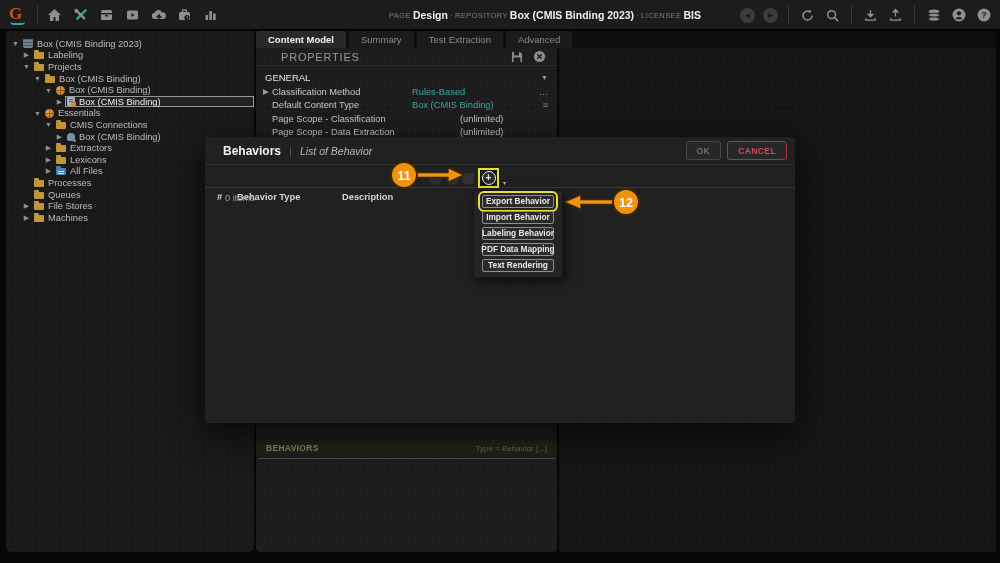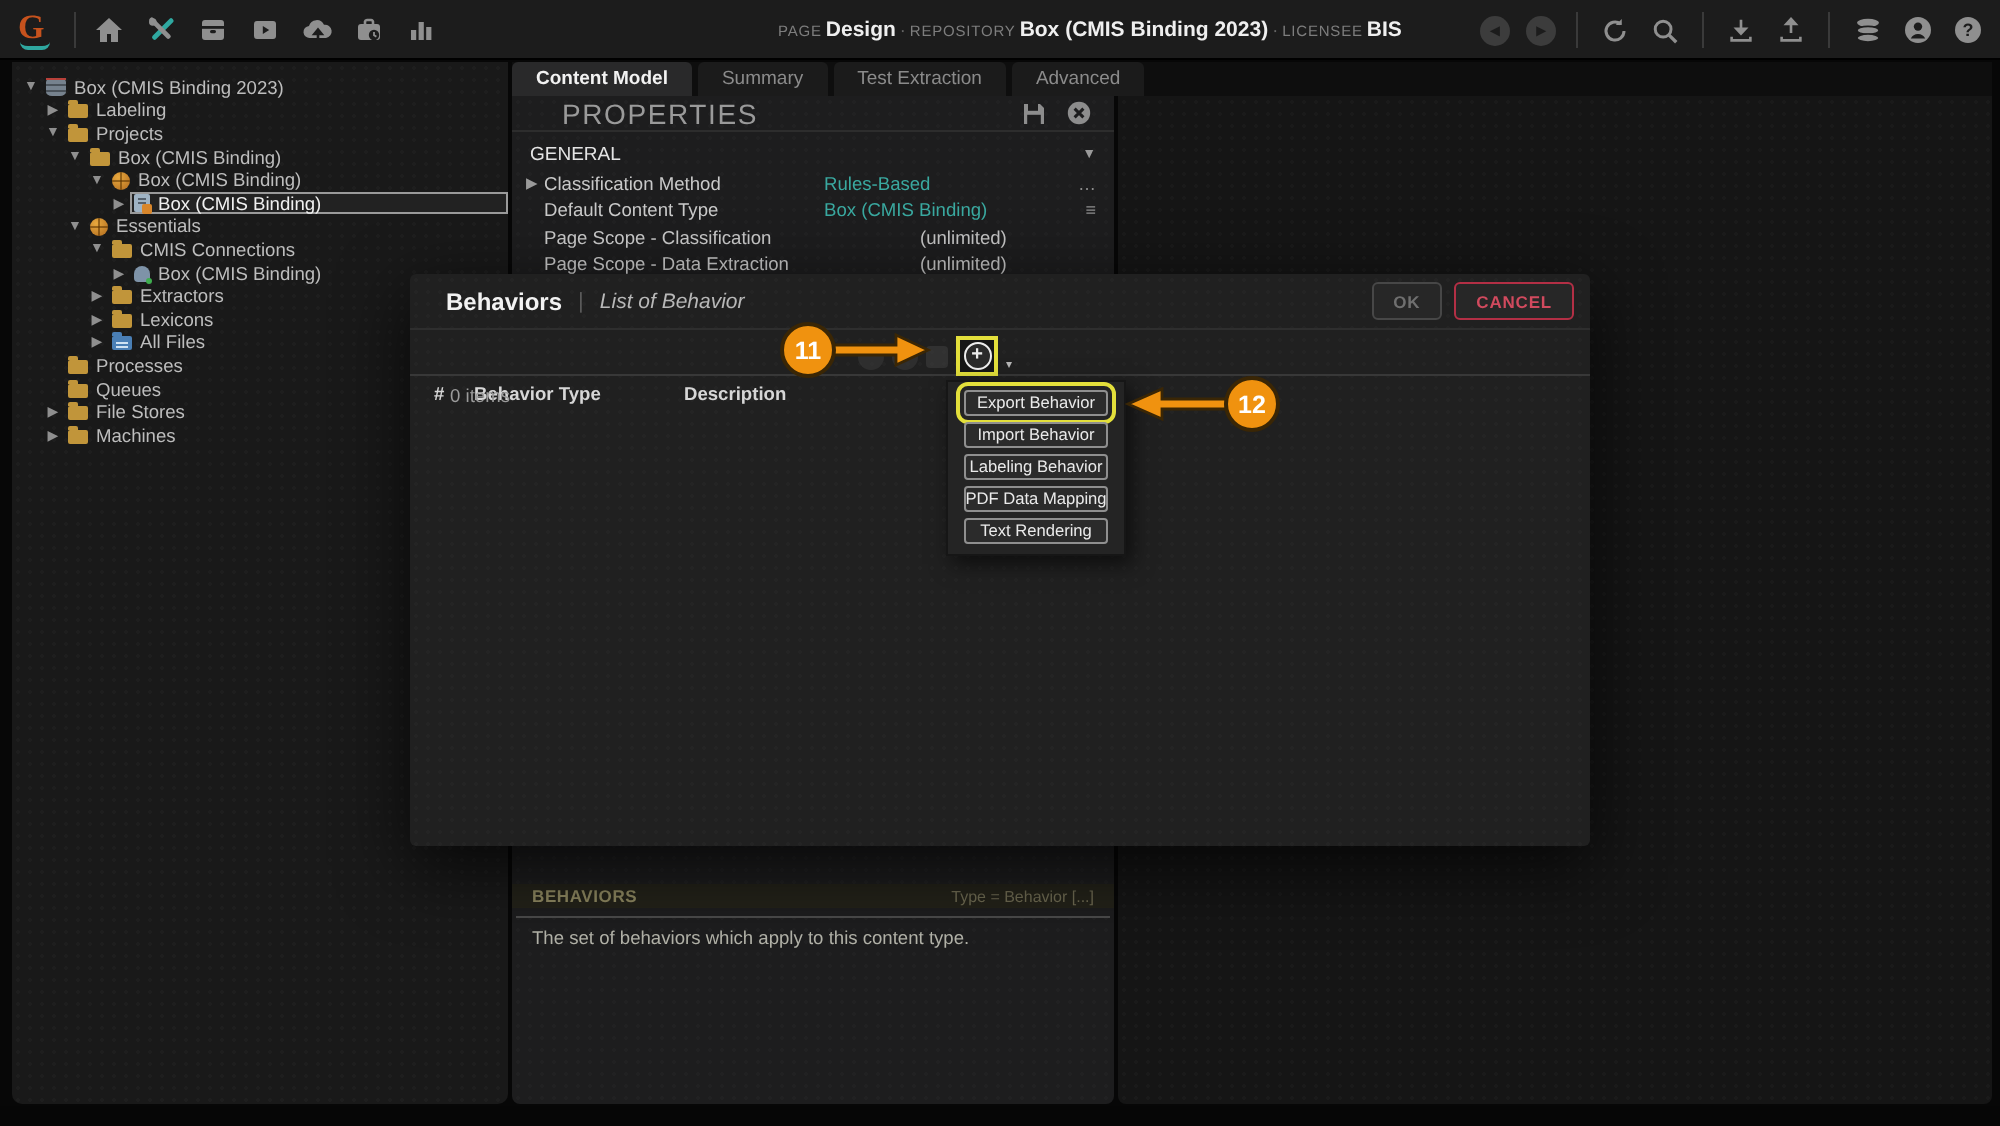--- a/index.html
+++ b/index.html
@@ -59,21 +59,21 @@
   .i-doc::before { content:""; position:absolute; right:-1px; bottom:-1px; width:5px; height:5px; background:#d8862b; border-radius:1px; }
   .i-doc::after { content:""; position:absolute; left:1.5px; top:2px; width:4px; height:1px; background:#54606c; box-shadow:0 2px 0 #54606c; }
   .i-conn { background:#7e93a8; border-radius:50% 50% 2px 2px; width:8px; height:8px; margin-top:1px; }
   .i-conn::before { content:""; position:absolute; right:-1px; bottom:-1px; width:3px; height:3px; background:#3fae4f; border-radius:50%; }
   .i-files { background:#4a7fb5; border-radius:1px; height:7px; margin-top:1px; }
   .i-files::before { content:""; position:absolute; top:-2px; left:0; width:5px; height:2px; background:#4a7fb5; border-radius:1px 1px 0 0; }
   .i-files::after { content:""; position:absolute; left:2px; top:2.5px; width:6px; height:1px; background:#cfe2f2; box-shadow:0 2px 0 #cfe2f2; }
 
   
   .props-header { height:18px; display:flex; align-items:center; padding:0 9px; border-bottom:1px solid #2d2d2d; }
-  .props-title { font-size:14px; color:#9a9a9a; letter-spacing:.8px;padding-left:16px; }
+  .props-title { font-size:11px; color:#9a9a9a; letter-spacing:.8px;padding-left:16px; }
   .ph-icons { margin-left:auto; display:flex; gap:6px; align-items:center; }
   .section-row { height:15px; display:flex; align-items:center; padding:0 9px; margin-top:4px; }
   .section-title { font-size:9.5px; font-weight:normal; color:#e4e4e4; }
   .section-chev { margin-left:auto; color:#9a9a9a; font-size:7px; }
   .prop-row { height:13.5px; display:flex; align-items:center; padding:0 9px 0 7px; cursor:pointer; }
   .pr-exp { width:9px; color:#9a9a9a; font-size:7.5px; flex:none; }
   .pr-label { font-size:9.3px; color:#c9c9c9; width:140px; flex:none; }
   .pr-value { font-size:9.3px; color:var(--accent-teal); }
   .pr-value.muted { color:#c4c4c4;margin-left:48px; }
   .pr-trail { margin-left:auto; color:#8d8d8d; font-size:9px; }
@@ -108,21 +108,21 @@
   .add-caret { color:#b5b5b5; font-size:6px; margin-top:8px; }
   .table-header { height:17px; display:flex; align-items:center; padding:0 12px; }
   .th { font-size:9.3px; font-weight:bold; color:#d6d6d6; }
   .th-num { width:20px; }
   .th-type { width:105px; }
 
   
   .menu { position:absolute; left:473px; top:190px; width:90px; background:#242424; border:1px solid #161616;
           box-shadow:3px 4px 10px rgba(0,0,0,.6); z-index:6; padding:4px 0 5px; display:flex; flex-direction:column; gap:3.5px; align-items:center; }
   .menu-item { width:72px; height:12.5px; background:#2b2b2b; border:1px solid #8f8f8f; border-radius:2px;
-               color:#eaeaea; font-size:8.3px; font-weight:normal; display:flex; align-items:center; justify-content:center;
+               color:#eaeaea; font-size:8.3px; font-weight:bold; display:flex; align-items:center; justify-content:center;
                white-space:nowrap; cursor:pointer; }
   .menu-item.hl { outline:2px solid var(--hl-yellow); outline-offset:2px; }
 
   
   .annot { position:absolute; left:0; top:0; width:1000px; height:563px; pointer-events:none; z-index:9; }
 
   svg.mini { display:block; }
 </style>
 </head>
 <body>
@@ -420,21 +420,20 @@
             <span class="pr-label">Page Scope - Data Extraction</span>
             <span class="pr-value muted">(unlimited)</span>
           </div>
         </div>
 
       <div class="props-footer-row">
         <span class="pf-name">BEHAVIORS</span>
         <span class="pf-type">Type = Behavior [...]</span>
       </div>
       <div class="footer-div"></div>
-      <div class="footer-help">The set of behaviors which apply to this content type.</div>
     </div>
 
     <div class="panel right-panel"></div>
   </div>
 
   <div class="modal">
     <div class="modal-header">
       <span class="m-title">Behaviors</span>
       <span class="m-sep">|</span>
       <span class="m-subtitle">List of Behavior</span>

